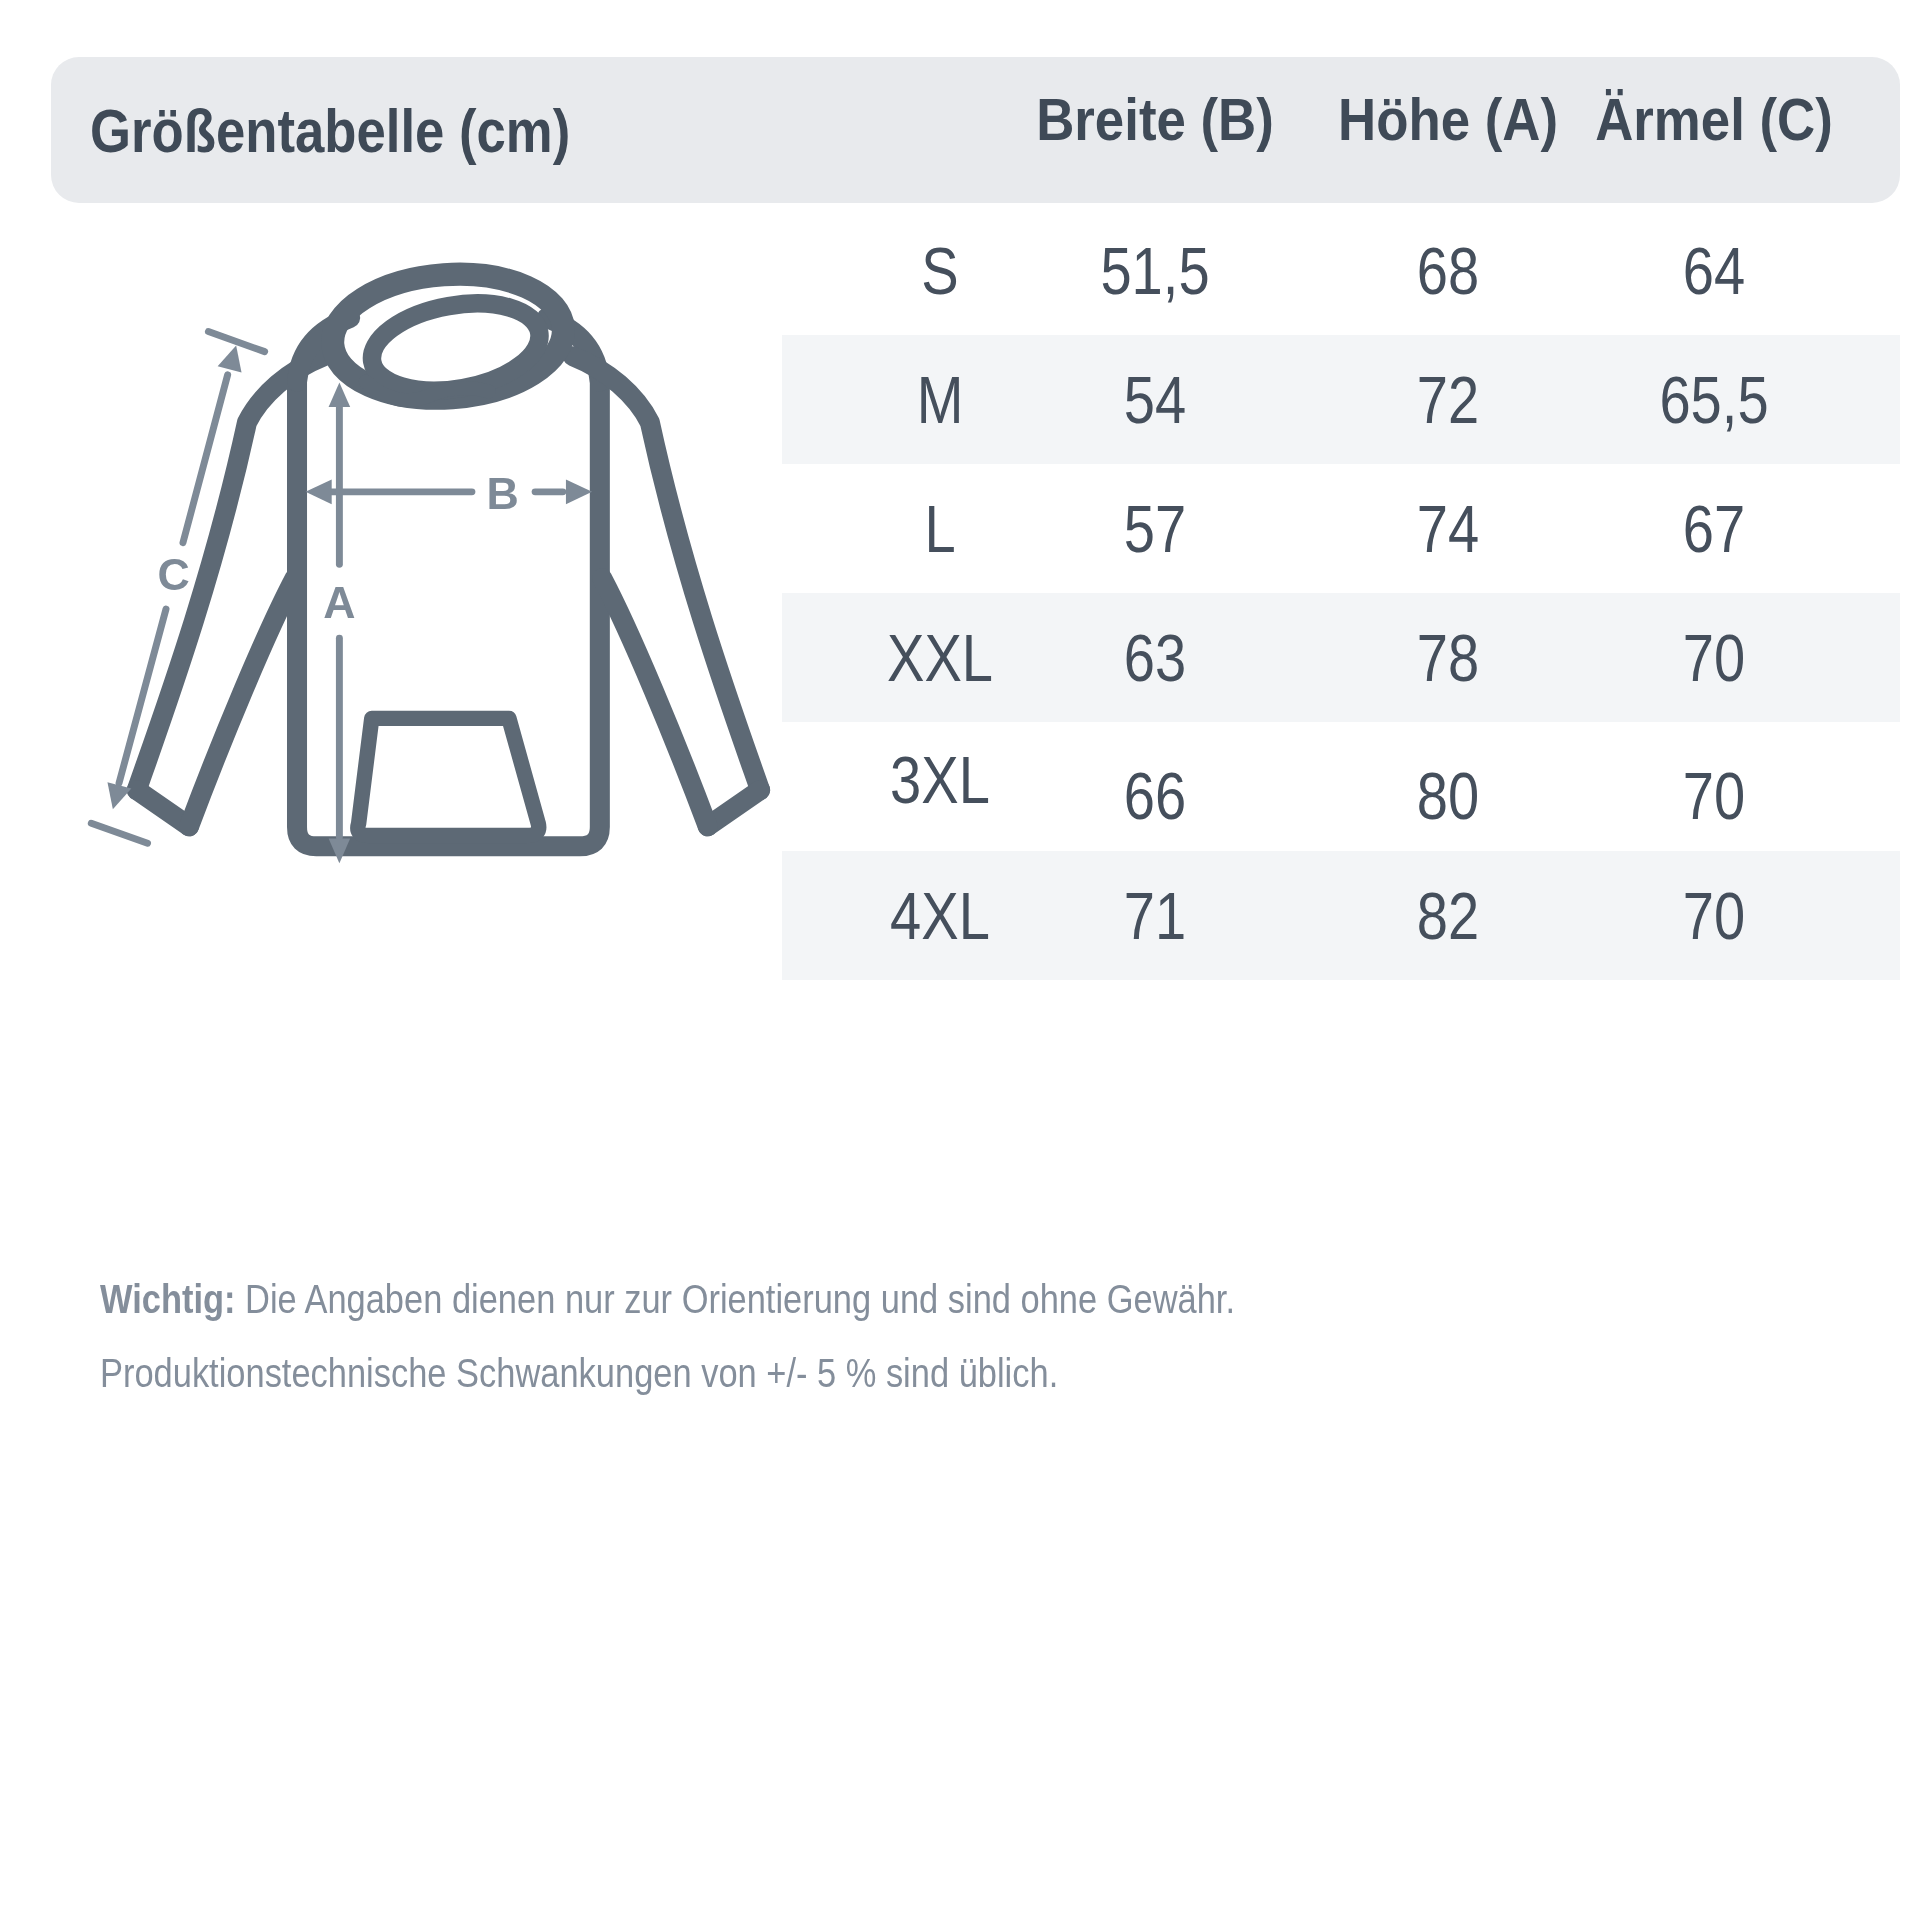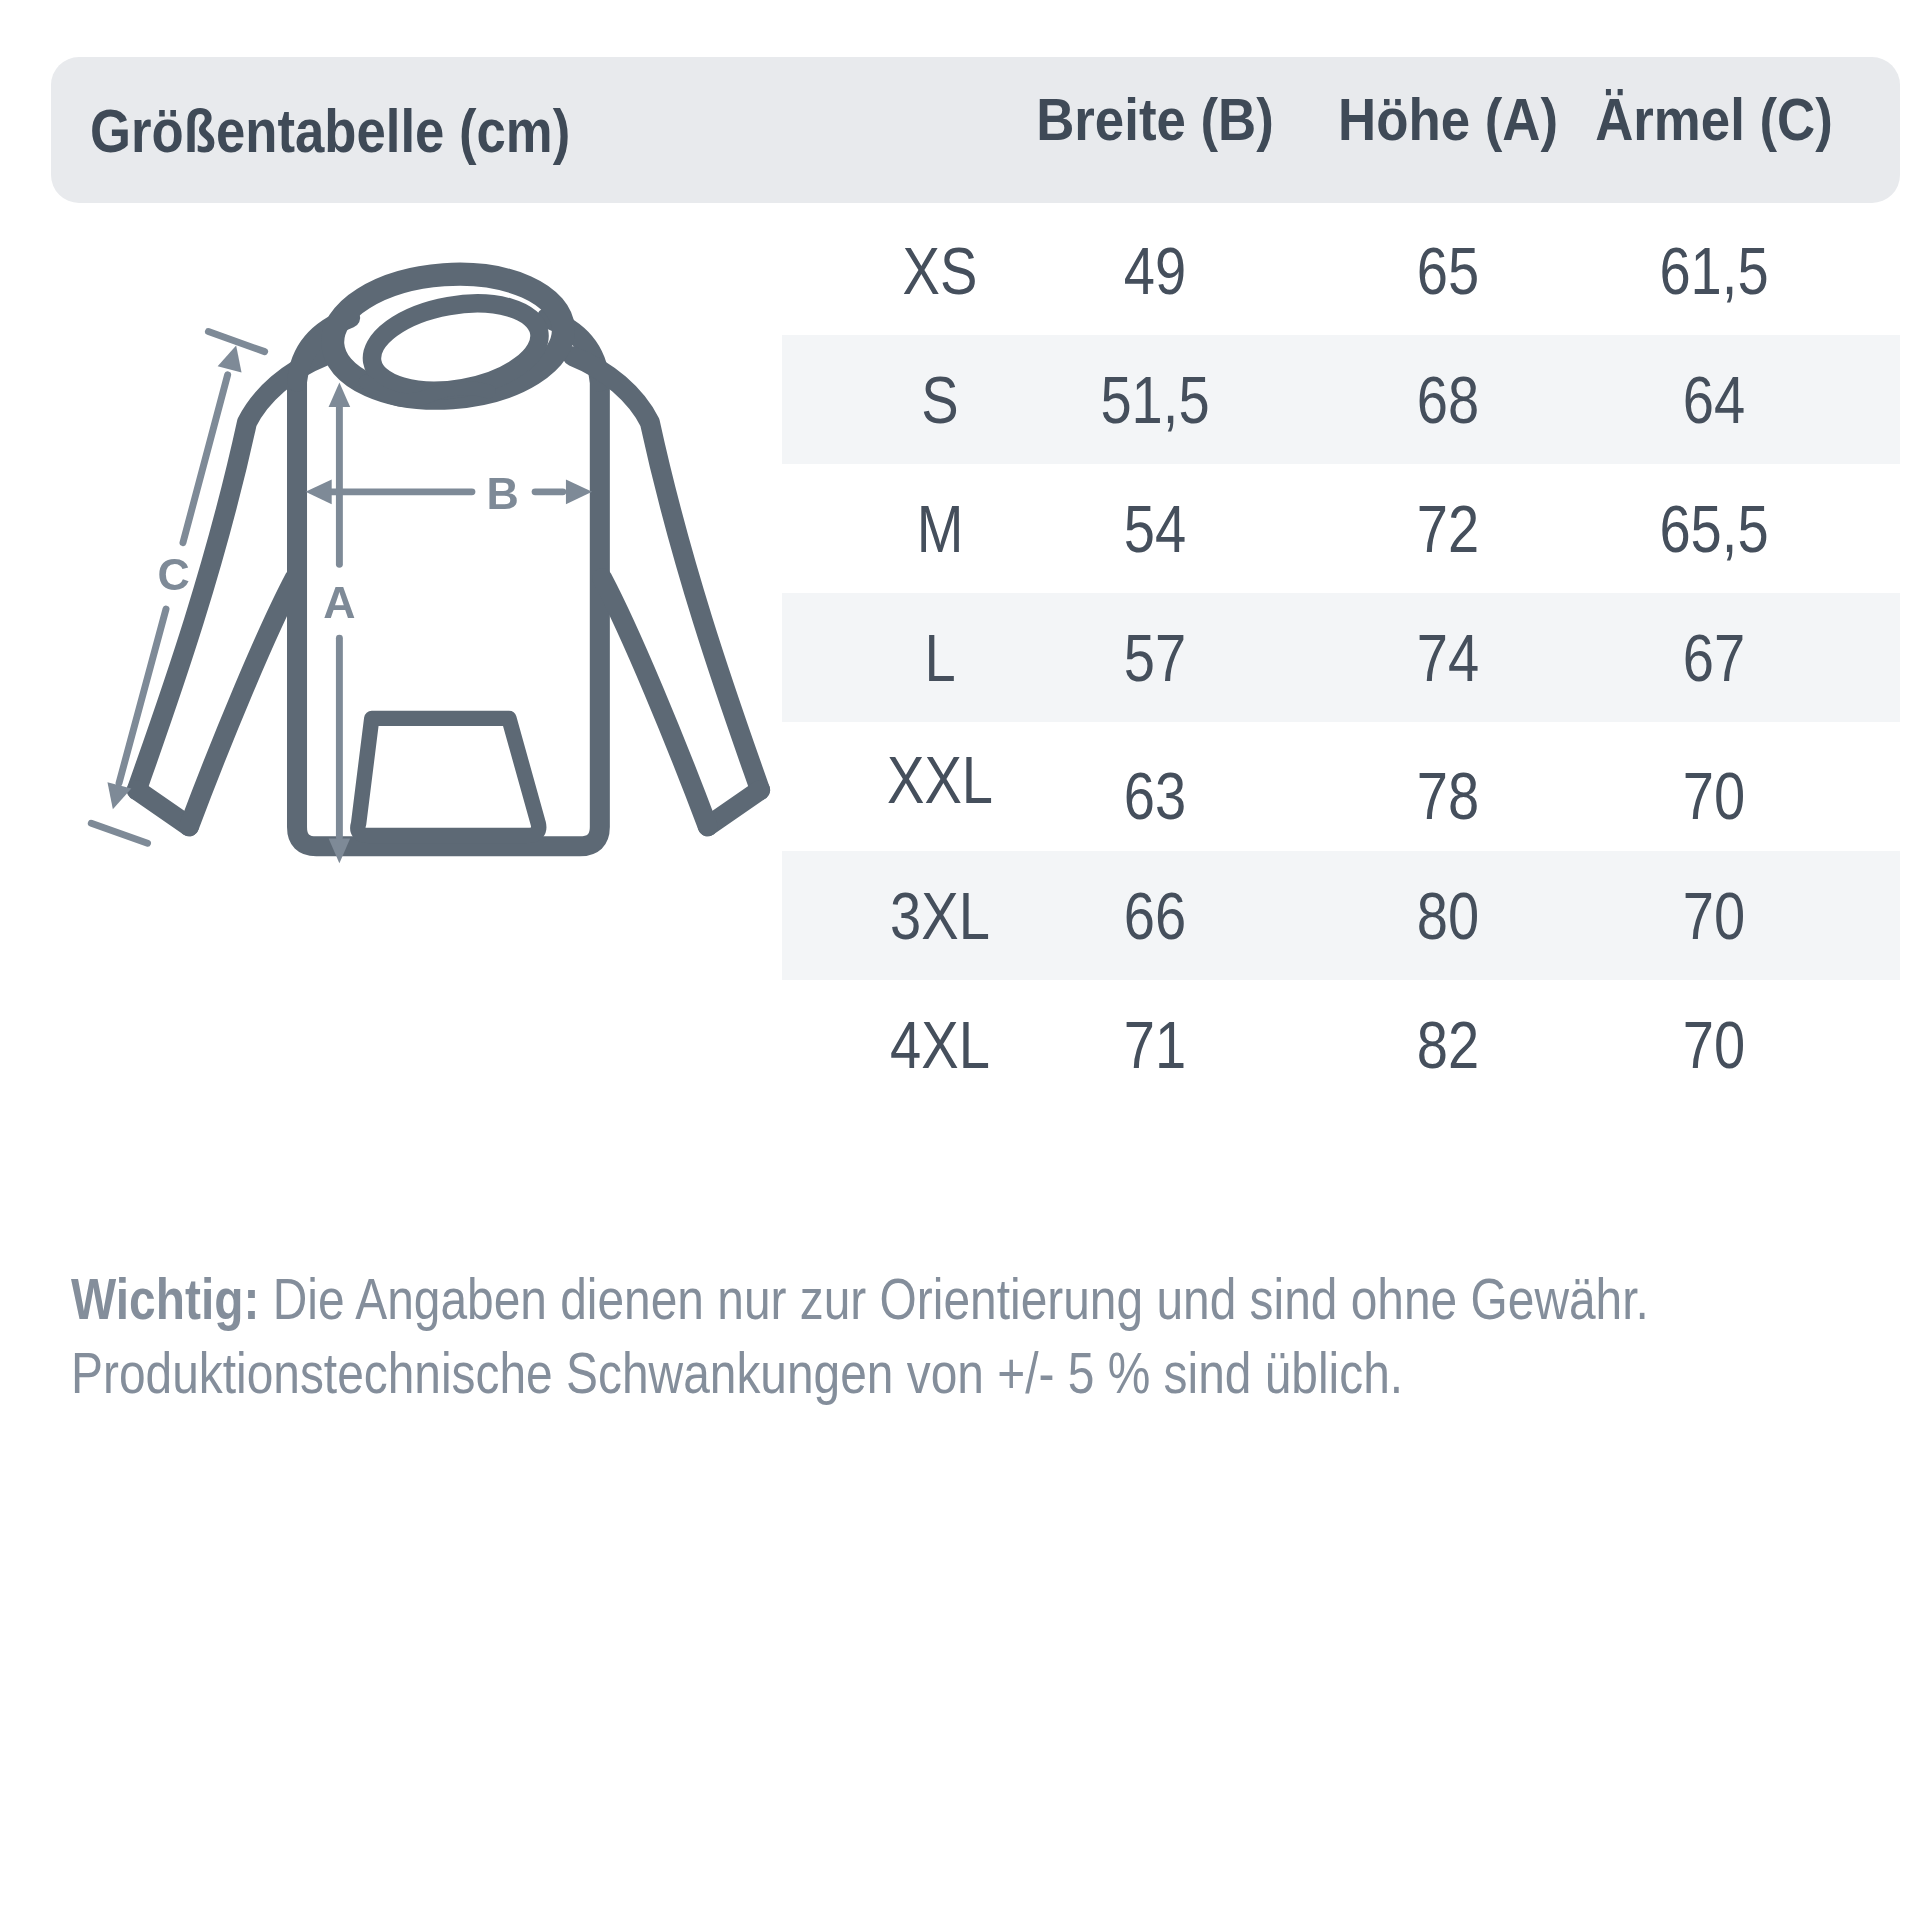--- a/index.html
+++ b/index.html
@@ -53,22 +53,22 @@
   .c-c{left:83.4%;}
   
   .trow:nth-child(5) .cell{top:57%;}
   .trow:nth-child(5) .csize{top:45%;}
   
   .hoodie{
     position:absolute;left:62px;top:216px;width:732px;height:655px;
   }
   
   .note{
-    position:absolute;left:71px;top:1262px;width:1795px;
-    font-size:57px;line-height:74px;color:#848e9b;
+    position:absolute;left:100px;top:1262px;width:1795px;
+    font-size:41px;line-height:74px;color:#848e9b;
   }
   .note-line{
     transform:scaleX(0.84);
     transform-origin:left center;
     white-space:nowrap;
   }
   .note strong{font-weight:bold;color:#848e9b;}
 </style>
 </head>
 <body>
@@ -135,26 +135,20 @@
       <g font-size="58" font-weight="bold" fill="#7e8a97" stroke="none" text-anchor="middle">
         <text x="360" y="522">A</text>
         <text x="572" y="380">B</text>
         <text x="145" y="486">C</text>
       </g>
     </g>
   </svg>
 
   <div class="rows">
     <div class="trow">
-      <span class="cell csize">XS</span>
-      <span class="cell cnum c-b">49</span>
-      <span class="cell cnum c-a">65</span>
-      <span class="cell cnum c-c">61,5</span>
-    </div>
-    <div class="trow">
       <span class="cell csize">S</span>
       <span class="cell cnum c-b">51,5</span>
       <span class="cell cnum c-a">68</span>
       <span class="cell cnum c-c">64</span>
     </div>
     <div class="trow">
       <span class="cell csize">M</span>
       <span class="cell cnum c-b">54</span>
       <span class="cell cnum c-a">72</span>
       <span class="cell cnum c-c">65,5</span>

